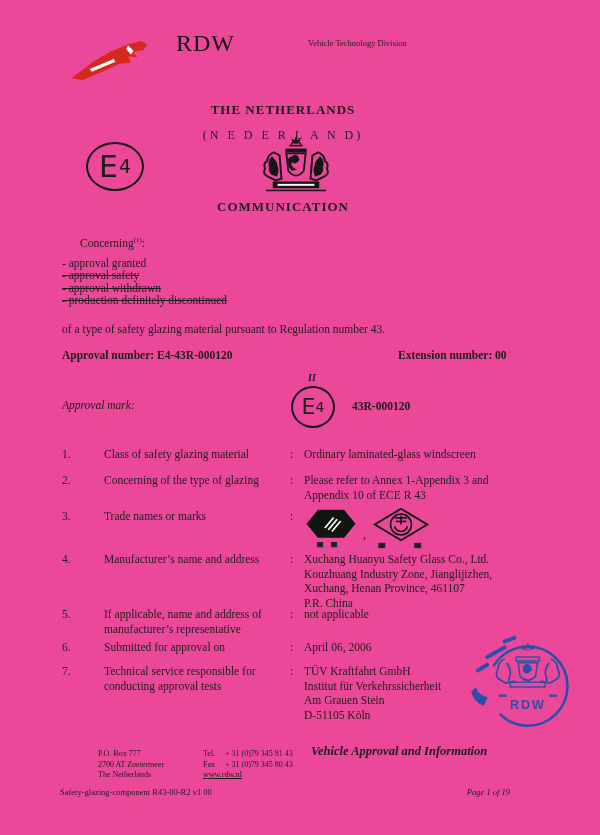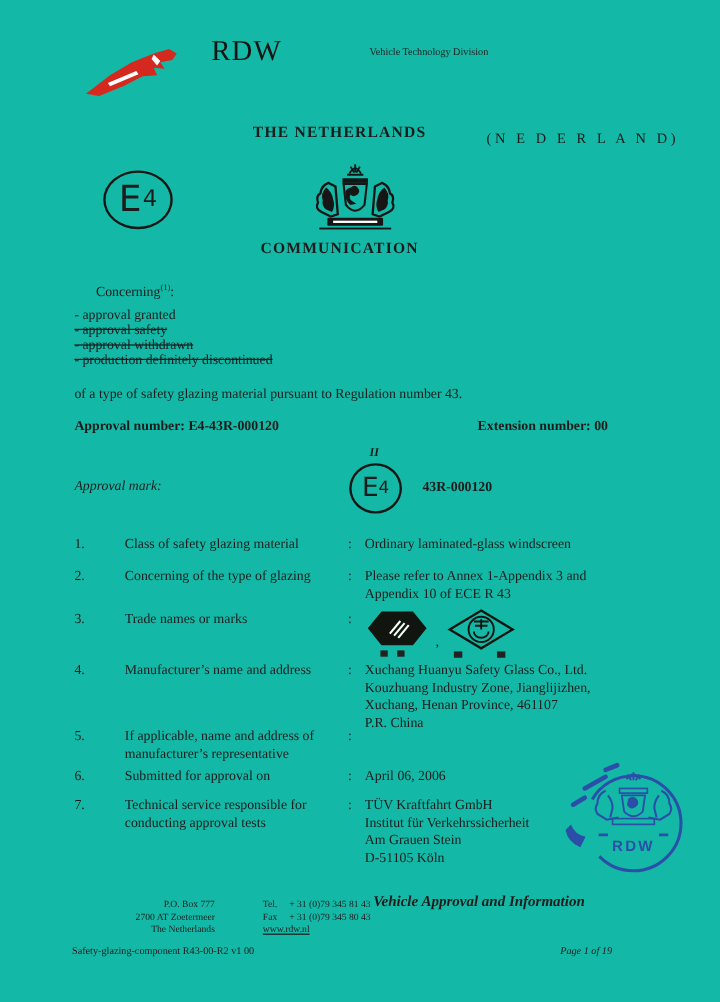--- a/index.html
+++ b/index.html
@@ -1,29 +1,29 @@
 <!DOCTYPE html>
 <html><head>
 <meta charset="utf-8">
 <style>
   * { margin:0; padding:0; box-sizing:border-box; }
   html,body { background:#ffffff; }
   .page {
-    position:relative; width:600px; height:835px; background:#14b8a6;
+    position:relative; width:600px; height:835px; background:#ec4899;
     font-family:"Liberation Serif", serif; color:#1c1c1c; overflow:hidden;
   }
   
   .logo-red { position:absolute; left:68px; top:32px; width:82px; height:56px; }
   .brand { position:absolute; left:176px; top:30px; font-size:24px; letter-spacing:1px; color:#141414; }
   .division { position:absolute; left:308px; top:38px; font-size:8.5px; color:#222; }
 
   
   .title-block { position:absolute; left:0; top:0; width:566px; text-align:center; }
   .country { position:absolute; top:102px; width:100%; font-weight:bold; font-size:13px; letter-spacing:1px; }
-  .country-native { position:absolute; top:108px; width:100%; font-size:12px; letter-spacing:3px;text-align:right; }
+  .country-native { position:absolute; top:128px; width:100%; font-size:12px; letter-spacing:3px; }
   .doc-type { position:absolute; top:199px; width:100%; font-weight:bold; font-size:13px; letter-spacing:1px; }
   .arms-black { position:absolute; left:252px; top:135px; width:88px; height:60px; }
 
   .e-badge {
     position:absolute; left:86px; top:142px; width:58px; height:49px;
     border:2.5px solid #161616; border-radius:50%;
     display:flex; align-items:center; justify-content:center;
     font-family:"DejaVu Sans", sans-serif;
   }
   .e-badge .E { font-size:30px; line-height:1; }
@@ -56,22 +56,22 @@
   .item-row .label, .item-row .value { white-space:pre-line; }
   .r1 { top:447px; } .r2 { top:473px; } .r3 { top:509px; } .r4 { top:552px; }
   .r5 { top:607px; } .r6 { top:640px; } .r7 { top:664px; }
   .trademarks { display:flex; align-items:flex-start; gap:4px; margin-top:-2px; }
   .tm-comma { font-size:12px; align-self:flex-end; margin:0 1px 8px 1px; }
 
   
   .stamp { position:absolute; left:466px; top:628px; width:116px; height:118px; }
 
   
-  .footer-address { position:absolute; left:113px; top:749px; font-size:8px; line-height:10.5px;text-align:right; }
-  .footer-tel { position:absolute; left:219px; top:749px; font-size:8px; line-height:10.5px; }
+  .footer-address { position:absolute; left:98px; top:749px; font-size:8px; line-height:10.5px; }
+  .footer-tel { position:absolute; left:203px; top:749px; font-size:8px; line-height:10.5px; }
   .footer-tel .cell { display:inline-block; width:22px; }
   .footer-web { text-decoration:underline; }
   .footer-dept { position:absolute; left:311px; top:744px; font-size:12.5px; font-weight:bold; font-style:italic; }
   .footer-ref { position:absolute; left:60px; top:787px; font-size:8.5px; }
   .footer-page { position:absolute; right:90px; top:787px; font-size:8.5px; font-style:italic; }
 </style>
 </head>
 <body>
 
 <div class="page">
@@ -187,20 +187,21 @@
     <span class="value">Xuchang Huanyu Safety Glass Co., Ltd.
 Kouzhuang Industry Zone, Jianglijizhen,
 Xuchang, Henan Province, 461107
 P.R. China</span>
   </div>
   <div class="item-row r5">
     <span class="num">5.</span>
     <span class="label">If applicable, name and address of
 manufacturer’s representative</span>
     <span class="colon">:</span>
+    <span class="value">not applicable</span>
   </div>
   <div class="item-row r6">
     <span class="num">6.</span>
     <span class="label">Submitted for approval on</span>
     <span class="colon">:</span>
     <span class="value">April 06, 2006</span>
   </div>
   <div class="item-row r7">
     <span class="num">7.</span>
     <span class="label">Technical service responsible for

